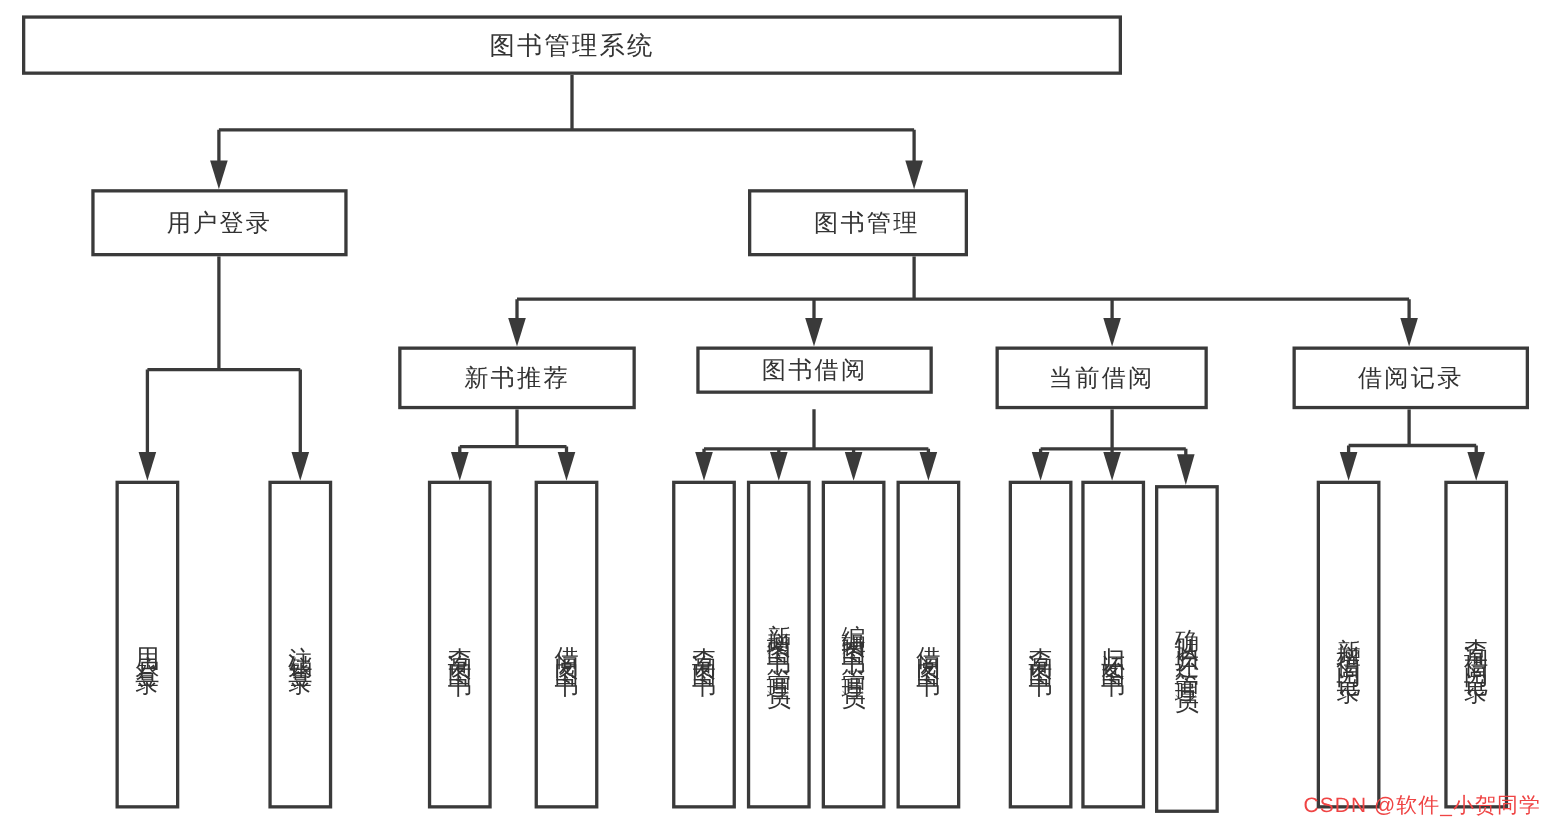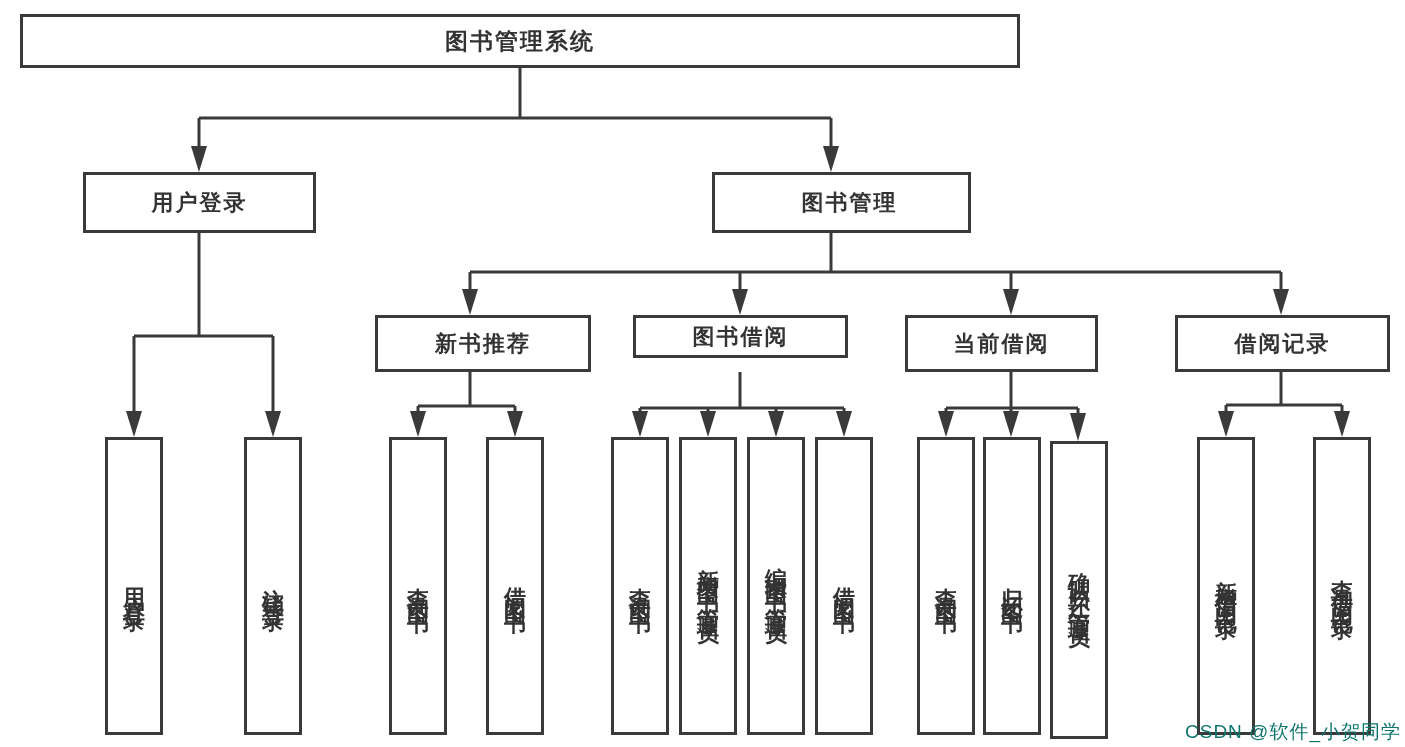--- a/index.html
+++ b/index.html
@@ -29,21 +29,20 @@
     background: #ffffff;
     border: 3px solid #3a3a3a;
     display: flex;
     align-items: center;
     justify-content: center;
     font-size: 22px;
     color: #333333;
     letter-spacing: 2px;
     white-space: nowrap;
     z-index: 2;
-    font-weight: bold;
   }
   .box.root {
     left: 20px; top: 14px; width: 1000px; height: 54px;
     font-size: 23px;
   }
   .leaf {
     top: 437px;
     width: 58px;
     height: 298px;
   }
@@ -52,21 +51,21 @@
     text-orientation: mixed;
     letter-spacing: 8px;
     font-size: 22px;
     line-height: 1;
   }
   .watermark {
     position: absolute;
     left: 1185px;
     top: 719px;
     font-size: 19px;
-    color: #0f766e;
+    color: #ef4444;
     letter-spacing: 1px;
     z-index: 3;
     white-space: nowrap;
   }
   .cline {
     stroke: #3a3a3a;
     stroke-width: 3;
     fill: none;
   }
   .ahead {
@@ -129,25 +128,25 @@
     </g>
   </svg>
 
   <div class="box root">
     <span>图书管理系统</span>
   </div>
 
   <div class="box" style="left:83px; top:172px; width:233px; height:61px;">
     <span>用户登录</span>
   </div>
-  <div class="box" style="left:712px; top:172px; width:259px; height:61px;padding-left:16px;">
+  <div class="box" style="left:680px; top:172px; width:200px; height:61px;padding-left:16px;">
     <span>图书管理</span>
   </div>
 
-  <div class="box" style="left:362px; top:315px; width:216px; height:57px;margin-left:13px;">
+  <div class="box" style="left:362px; top:315px; width:216px; height:57px;">
     <span>新书推荐</span>
   </div>
   <div class="box" style="left:633px; top:315px; width:215px; height:43px;">
     <span>图书借阅</span>
   </div>
   <div class="box" style="left:905px; top:315px; width:193px; height:57px;">
     <span>当前借阅</span>
   </div>
   <div class="box" style="left:1175px; top:315px; width:215px; height:57px;">
     <span>借阅记录</span>

